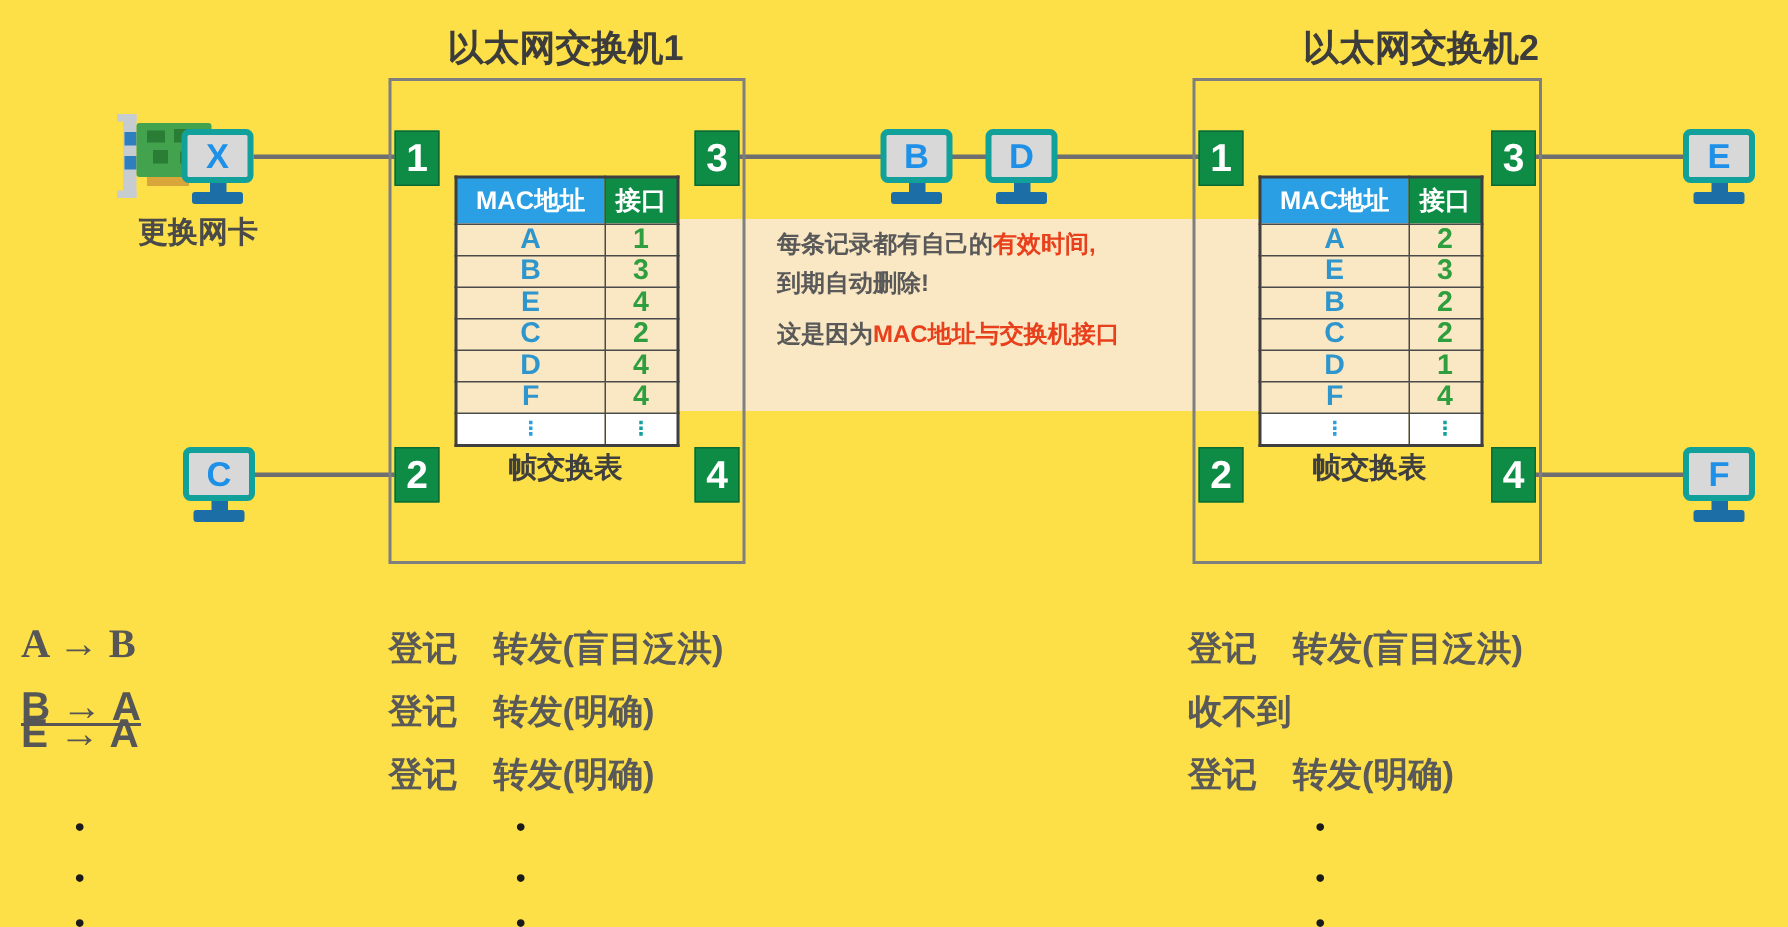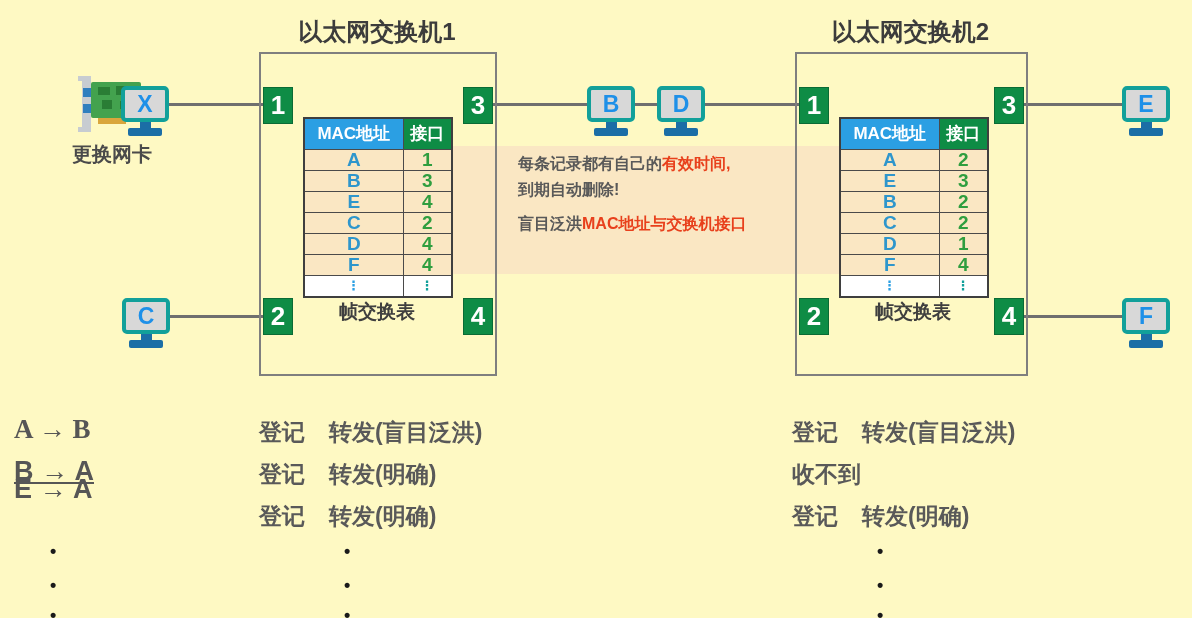--- a/index.html
+++ b/index.html
@@ -1,29 +1,29 @@
 <!DOCTYPE html>
 <html><head>
 <meta charset="utf-8">
 <style>
   html,body{margin:0;padding:0;background:#fff;}
-  #canvas{position:relative;width:1192px;height:618px;background:#fef9c3;overflow:hidden;
+  #canvas{position:relative;width:1192px;height:618px;background:#fde047;overflow:hidden;
           font-family:"Liberation Sans","DejaVu Sans",sans-serif;}
   .abs{position:absolute;}
 
   
   .band{left:303px;top:146px;width:684px;height:128px;background:#fae7c3;z-index:0;}
 
   
   .swbox{border:2px solid #7f7f7f;background:transparent;z-index:1;}
   #sw1-box{left:259px;top:52px;width:234px;height:320px;}
   #sw2-box{left:795px;top:52px;width:229px;height:320px;}
   .swtitle{top:16px;height:30px;font-size:24px;font-weight:bold;color:#3c3c3c;text-align:center;z-index:2;}
   #sw1-title{left:259px;width:236px;}
-  #sw2-title{left:795px;width:231px;}
+  #sw2-title{left:795px;width:231px;text-align:right;}
 
   
   .port{width:30px;height:37px;background:#0e8c45;border:1px solid #0a6b35;color:#fff;
         font-size:26px;font-weight:bold;display:flex;align-items:center;justify-content:center;
         z-index:3;box-sizing:border-box;}
 
   
   .wire{height:3px;background:#6f6f6f;z-index:1;}
 
   
@@ -50,21 +50,21 @@
   .tcaption{top:299px;width:148px;text-align:center;font-size:19px;font-weight:bold;color:#3f3f3f;z-index:2;}
 
   
   .callout{left:518px;top:151px;width:310px;z-index:2;font-size:16px;font-weight:bold;line-height:26px;}
   .callout p{margin:0 0 8px 0;}
   .c-gray{color:#595959;}
   .c-red{color:#e8401c;}
 
   
   #nic{left:68px;top:74px;z-index:2;}
-  #nic-label{left:52px;top:141px;width:120px;text-align:center;font-size:20px;font-weight:bold;color:#4a4a4a;}
+  #nic-label{left:52px;top:141px;width:120px;text-align:right;font-size:20px;font-weight:bold;color:#4a4a4a;}
 
   
   .flow{left:14px;font-size:27px;font-weight:bold;color:#565656;z-index:2;}
   .resrow{display:flex;gap:24px;font-size:23px;font-weight:bold;color:#595959;z-index:2;}
   .dot{font-size:18px;font-weight:bold;color:#1a1a1a;z-index:2;line-height:1;}
 </style>
 </head>
 <body>
 
 <div id="canvas">
@@ -214,21 +214,21 @@
       <div class="neck"></div>
       <div class="base"></div>
   </div>
 
   <div class="abs callout">
     <p>
       <span class="c-gray">每条记录都有自己的</span><span class="c-red">有效时间,</span><br>
       <span class="c-gray">到期自动删除!</span>
     </p>
     <p>
-      <span class="c-gray">盲目泛洪</span><span class="c-red">MAC地址与交换机接口</span><br>
+      <span class="c-gray">这是因为</span><span class="c-red">MAC地址与交换机接口</span><br>
     </p>
   </div>
 
   <div class="abs flow" style="top:414px;font-family:Liberation Serif, serif;">A → B</div>
   <div class="abs flow" style="top:456px;text-decoration:underline;">B → A</div>
   <div class="abs flow" style="top:474px;">E → A</div>
 
   <div class="abs resrow" style="left:259px;top:417px;">
     <span>登记</span>
       <span>转发(盲目泛洪)</span>

